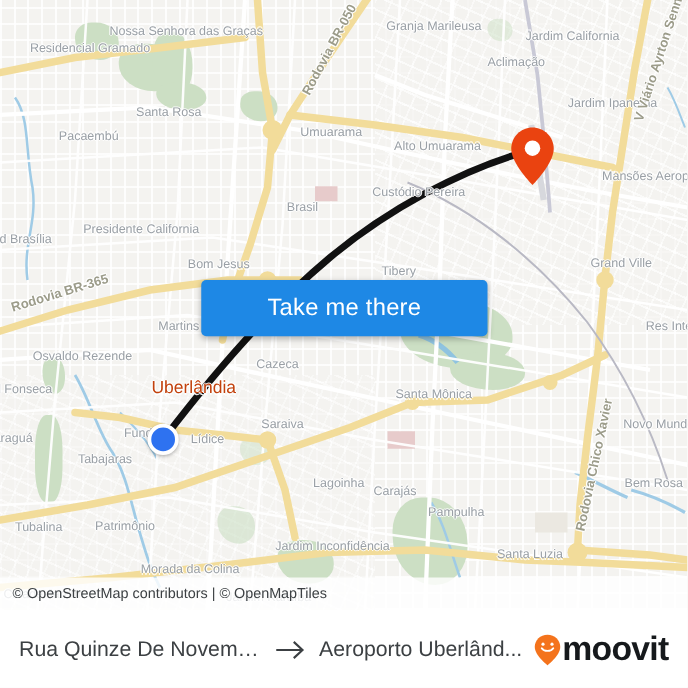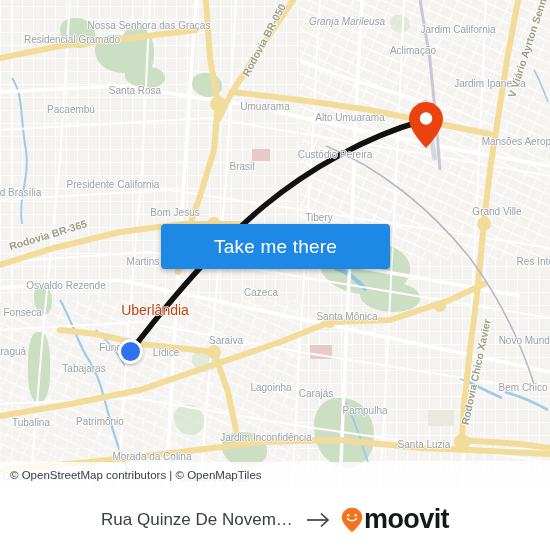--- a/index.html
+++ b/index.html
@@ -270,76 +270,77 @@
     <div id="cta">
       <span>Take me there</span>
     </div>
 
     <div id="labels">
         <div class="lbl" style="left: 72px; top: 40px;">Residencial Gramado</div>
         <div class="lbl" style="left: 149px; top: 26px;">Nossa Senhora das Graças</div>
         <div class="lbl" style="left: 135px; top: 91px;">Santa Rosa</div>
         <div class="lbl" style="left: 71px; top: 110px;">Pacaembú</div>
         <div class="lbl" style="left: 265px; top: 107px;">Umuarama</div>
-        <div class="lbl" style="left: 347px; top: 22px; font-style: italic;">Granja Marileusa</div>
+        <div class="lbl" style="left: 347px; top: 22px;">Granja Marileusa</div>
         <div class="lbl" style="left: 458px; top: 30px;">Jardim California</div>
         <div class="lbl" style="left: 413px; top: 51px;">Aclimação</div>
         <div class="lbl" style="left: 490px; top: 84px;">Jardim Ipanema</div>
         <div class="lbl" style="left: 350px; top: 118px;">Alto Umuarama</div>
         <div class="lbl" style="left: 525px; top: 142px;">Mansões Aeroporto</div>
         <div class="lbl" style="left: 335px; top: 155px;">Custódio Pereira</div>
         <div class="lbl" style="left: 242px; top: 167px;">Brasil</div>
         <div class="lbl" style="left: 113px; top: 185px;">Presidente California</div>
         <div class="lbl" style="left: 18px; top: 193px;">Jd Brasília</div>
         <div class="lbl" style="left: 175px; top: 213px;">Bom Jesus</div>
         <div class="lbl" style="left: 319px; top: 218px;">Tibery</div>
         <div class="lbl" style="left: 497px; top: 212px;">Grand Ville</div>
         <div class="lbl road" style="left: 264px; top: 40px; transform: translate(-50%, -50%) rotate(-62deg);">Rodovia BR-050</div>
         <div class="lbl road" style="left: 48px; top: 235px; transform: translate(-50%, -50%) rotate(-17deg);">Rodovia BR-365</div>
         <div class="lbl road" style="left: 528px; top: 45px; transform: translate(-50%, -50%) rotate(-72deg);">V Viário Ayrton Senna</div>
         <div class="lbl road" style="left: 476px; top: 372px; transform: translate(-50%, -50%) rotate(-78deg);">Rodovia Chico Xavier</div>
         <div class="lbl" style="left: 143px; top: 262px;">Martins</div>
-        <div class="lbl" style="left: 222px; top: 293px; margin-left: 39px;">Cazeca</div>
+        <div class="lbl" style="left: 222px; top: 293px;">Cazeca</div>
         <div class="lbl" style="left: 66px; top: 286px;">Osvaldo Rezende</div>
         <div class="lbl big" style="left: 155px; top: 310px;">Uberlândia</div>
         <div class="lbl" style="left: 347px; top: 317px;">Santa Mônica</div>
         <div class="lbl" style="left: 226px; top: 341px;">Saraiva</div>
         <div class="lbl" style="left: 120px; top: 348px;">Fundinho</div>
         <div class="lbl" style="left: 166px; top: 353px;">Lídice</div>
         <div class="lbl" style="left: 16px; top: 313px;">Jd Fonseca</div>
         <div class="lbl" style="left: 8px; top: 352px;">Jaraguá</div>
         <div class="lbl" style="left: 84px; top: 369px;">Tabajaras</div>
         <div class="lbl" style="left: 271px; top: 388px;">Lagoinha</div>
         <div class="lbl" style="left: 316px; top: 394px;">Carajás</div>
         <div class="lbl" style="left: 365px; top: 411px;">Pampulha</div>
         <div class="lbl" style="left: 31px; top: 423px;">Tubalina</div>
         <div class="lbl" style="left: 100px; top: 422px;">Patrimônio</div>
         <div class="lbl" style="left: 266px; top: 438px;">Jardim Inconfidência</div>
         <div class="lbl" style="left: 424px; top: 445px;">Santa Luzia</div>
         <div class="lbl" style="left: 152px; top: 457px;">Morada da Colina</div>
         <div class="lbl" style="left: 527px; top: 341px;">Novo Mundo</div>
-        <div class="lbl" style="left: 523px; top: 388px;">Bem Chico</div>
+        <div class="lbl" style="left: 523px; top: 388px;">Bem Rosa</div>
         <div class="lbl" style="left: 538px; top: 262px;">Res Integ</div>
         <div class="lbl" style="left: 35px; top: 477px;">Cidade Jardim</div>
         <div class="lbl" style="left: 215px; top: 479px;">Jardim Karaíba</div>
       </div>
 
     <div id="attrib">
       <span>© OpenStreetMap contributors | © OpenMapTiles</span>
     </div>
   </div>
 
   <div id="footer">
     <div class="endpoint">Rua Quinze De Novembro, 2...</div>
 
     <svg id="arrow" viewBox="0 0 26 18">
       <line x1="1" y1="9" x2="22" y2="9" stroke="#3c4043" stroke-width="1.7"></line>
       <polyline points="15,2.5 22,9 15,15.5" fill="none" stroke="#3c4043" stroke-width="1.7"></polyline>
     </svg>
 
+    <div class="endpoint">Aeroporto Uberlând...</div>
 
     <div id="brand">
       <svg width="22" height="26" viewBox="0 0 22 26">
         <path d="M11 0.8 C5.2 0.8 0.8 5.2 0.8 10.6 C0.8 17.4 11 25.2 11 25.2 C11 25.2 21.2 17.4 21.2 10.6 C21.2 5.2 16.8 0.8 11 0.8 Z" fill="#f4731c"></path>
         <circle cx="7.4" cy="8.3" r="1.25" fill="#ffffff"></circle>
         <circle cx="14.6" cy="8.3" r="1.25" fill="#ffffff"></circle>
         <path d="M6.4 11.6 C8.1 14.4 13.9 14.4 15.6 11.6" stroke="#ffffff" stroke-width="1.5" fill="none" stroke-linecap="round"></path>
       </svg>
       <span class="wordmark">moovit</span>
     </div>

